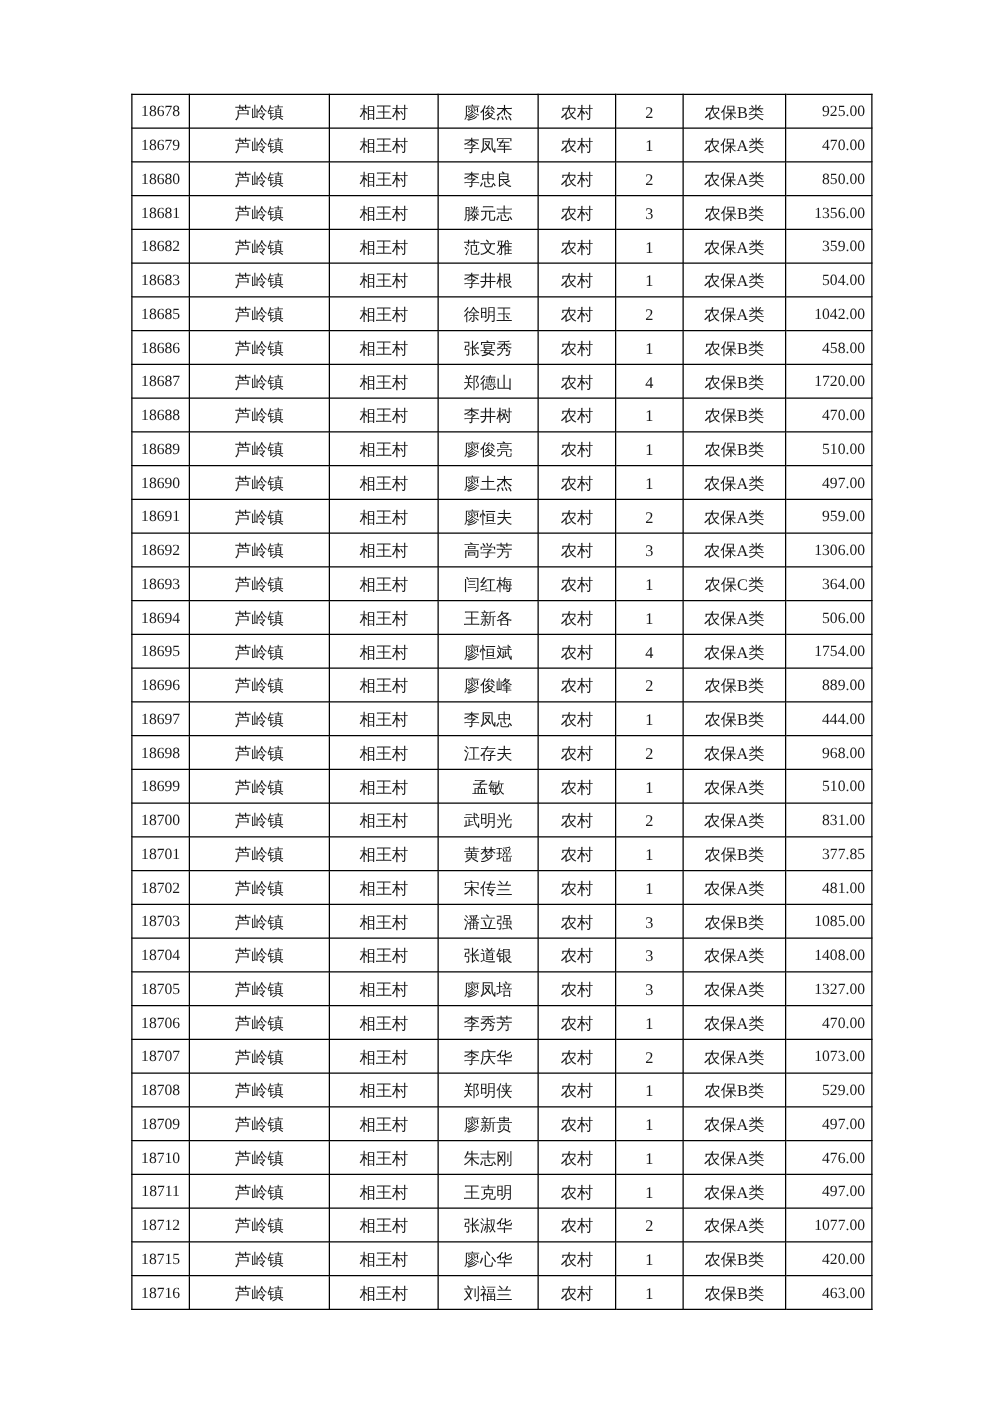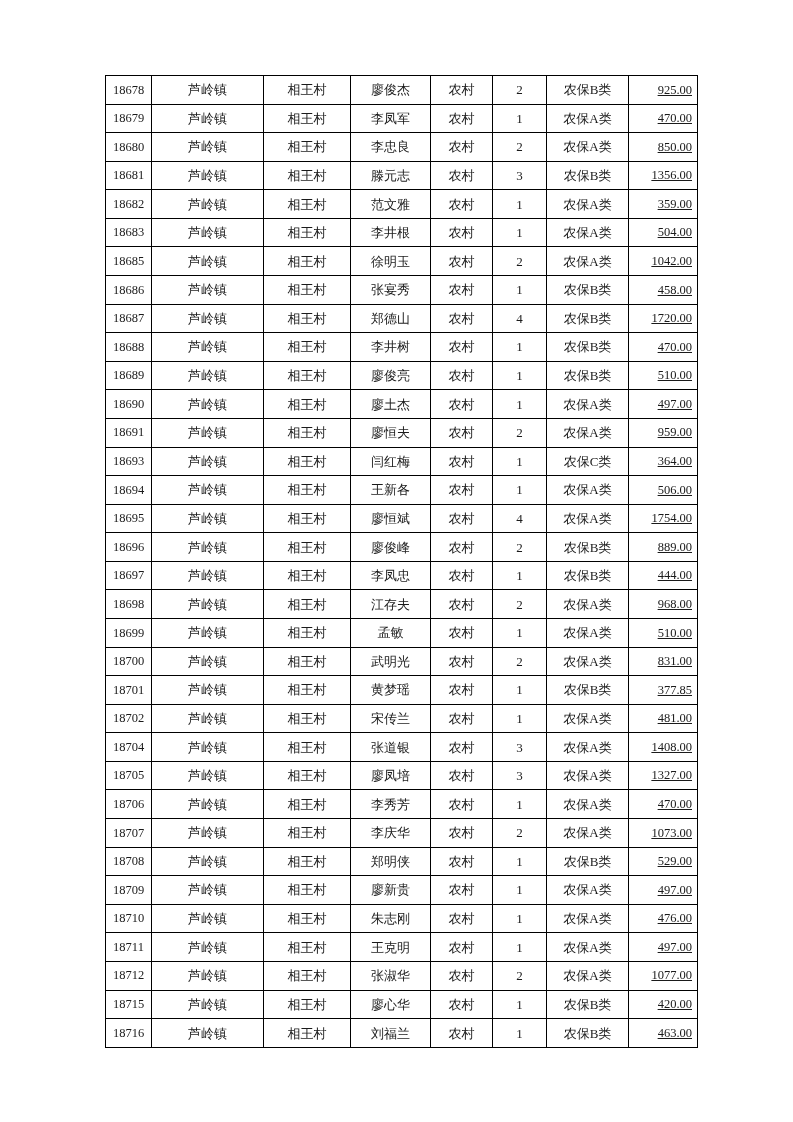--- a/index.html
+++ b/index.html
@@ -36,21 +36,20 @@
     white-space: nowrap;
     overflow: hidden;
   }
   table.roster td.col-id {
     font-size: 12.5px;
   }
   table.roster td.col-amount {
     text-align: right;
     padding-right: 5px;
     font-size: 12.5px;
-    text-decoration: underline;
   }
 </style>
 </head>
 <body>
 
 <div class="page">
   <table class="roster">
     <colgroup>
         <col style="width: 46px;">
         <col style="width: 112px;">
@@ -186,20 +185,30 @@
           <td class="col-id">18691</td>
           <td class="col-town">芦岭镇</td>
           <td class="col-village">相王村</td>
           <td class="col-name">廖恒夫</td>
           <td class="col-household">农村</td>
           <td class="col-count">2</td>
           <td class="col-category">农保A类</td>
           <td class="col-amount">959.00</td>
         </tr>
         <tr>
+          <td class="col-id">18692</td>
+          <td class="col-town">芦岭镇</td>
+          <td class="col-village">相王村</td>
+          <td class="col-name">高学芳</td>
+          <td class="col-household">农村</td>
+          <td class="col-count">3</td>
+          <td class="col-category">农保A类</td>
+          <td class="col-amount">1306.00</td>
+        </tr>
+        <tr>
           <td class="col-id">18693</td>
           <td class="col-town">芦岭镇</td>
           <td class="col-village">相王村</td>
           <td class="col-name">闫红梅</td>
           <td class="col-household">农村</td>
           <td class="col-count">1</td>
           <td class="col-category">农保C类</td>
           <td class="col-amount">364.00</td>
         </tr>
         <tr>
@@ -284,20 +293,30 @@
         </tr>
         <tr>
           <td class="col-id">18702</td>
           <td class="col-town">芦岭镇</td>
           <td class="col-village">相王村</td>
           <td class="col-name">宋传兰</td>
           <td class="col-household">农村</td>
           <td class="col-count">1</td>
           <td class="col-category">农保A类</td>
           <td class="col-amount">481.00</td>
+        </tr>
+        <tr>
+          <td class="col-id">18703</td>
+          <td class="col-town">芦岭镇</td>
+          <td class="col-village">相王村</td>
+          <td class="col-name">潘立强</td>
+          <td class="col-household">农村</td>
+          <td class="col-count">3</td>
+          <td class="col-category">农保B类</td>
+          <td class="col-amount">1085.00</td>
         </tr>
         <tr>
           <td class="col-id">18704</td>
           <td class="col-town">芦岭镇</td>
           <td class="col-village">相王村</td>
           <td class="col-name">张道银</td>
           <td class="col-household">农村</td>
           <td class="col-count">3</td>
           <td class="col-category">农保A类</td>
           <td class="col-amount">1408.00</td>

